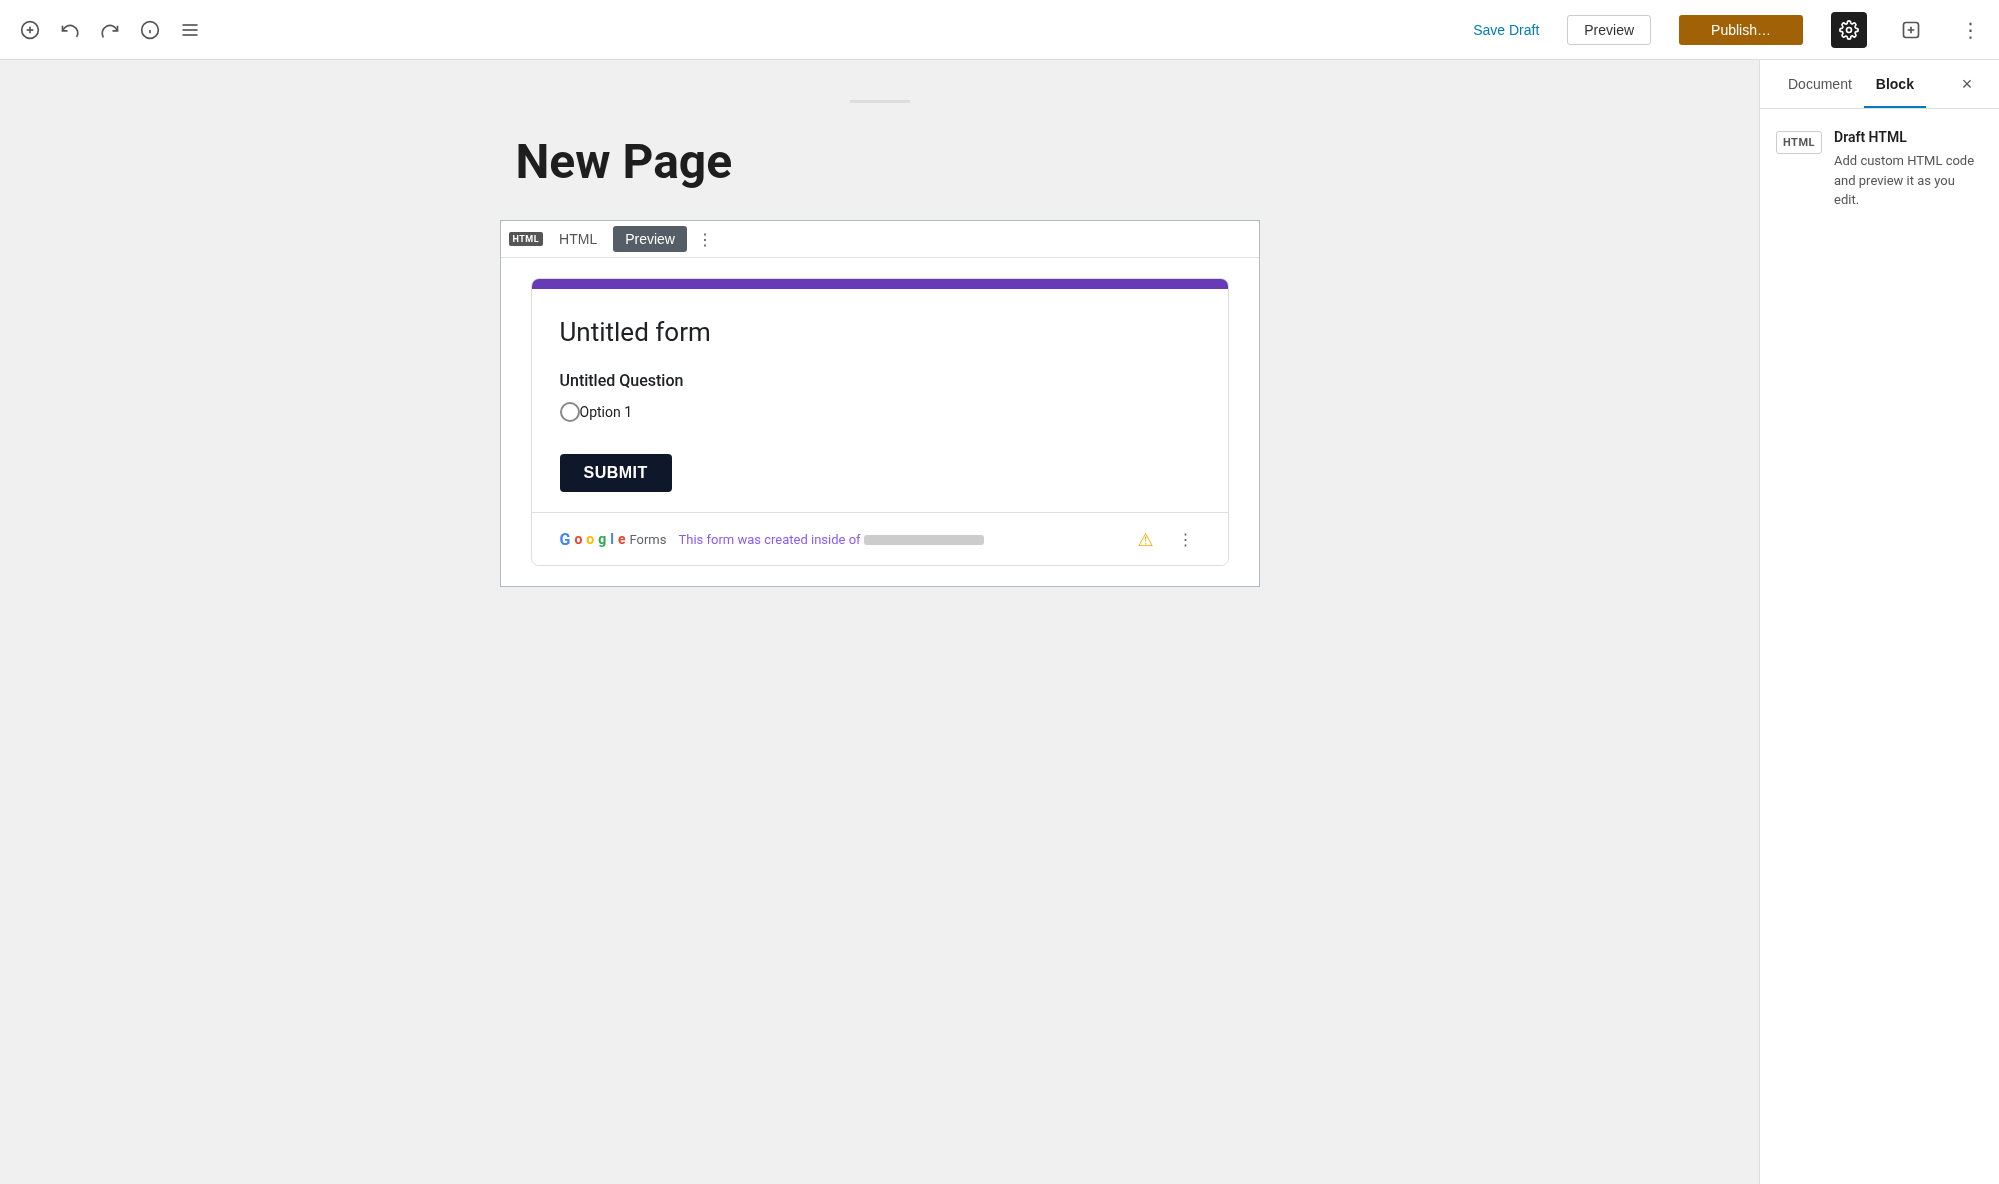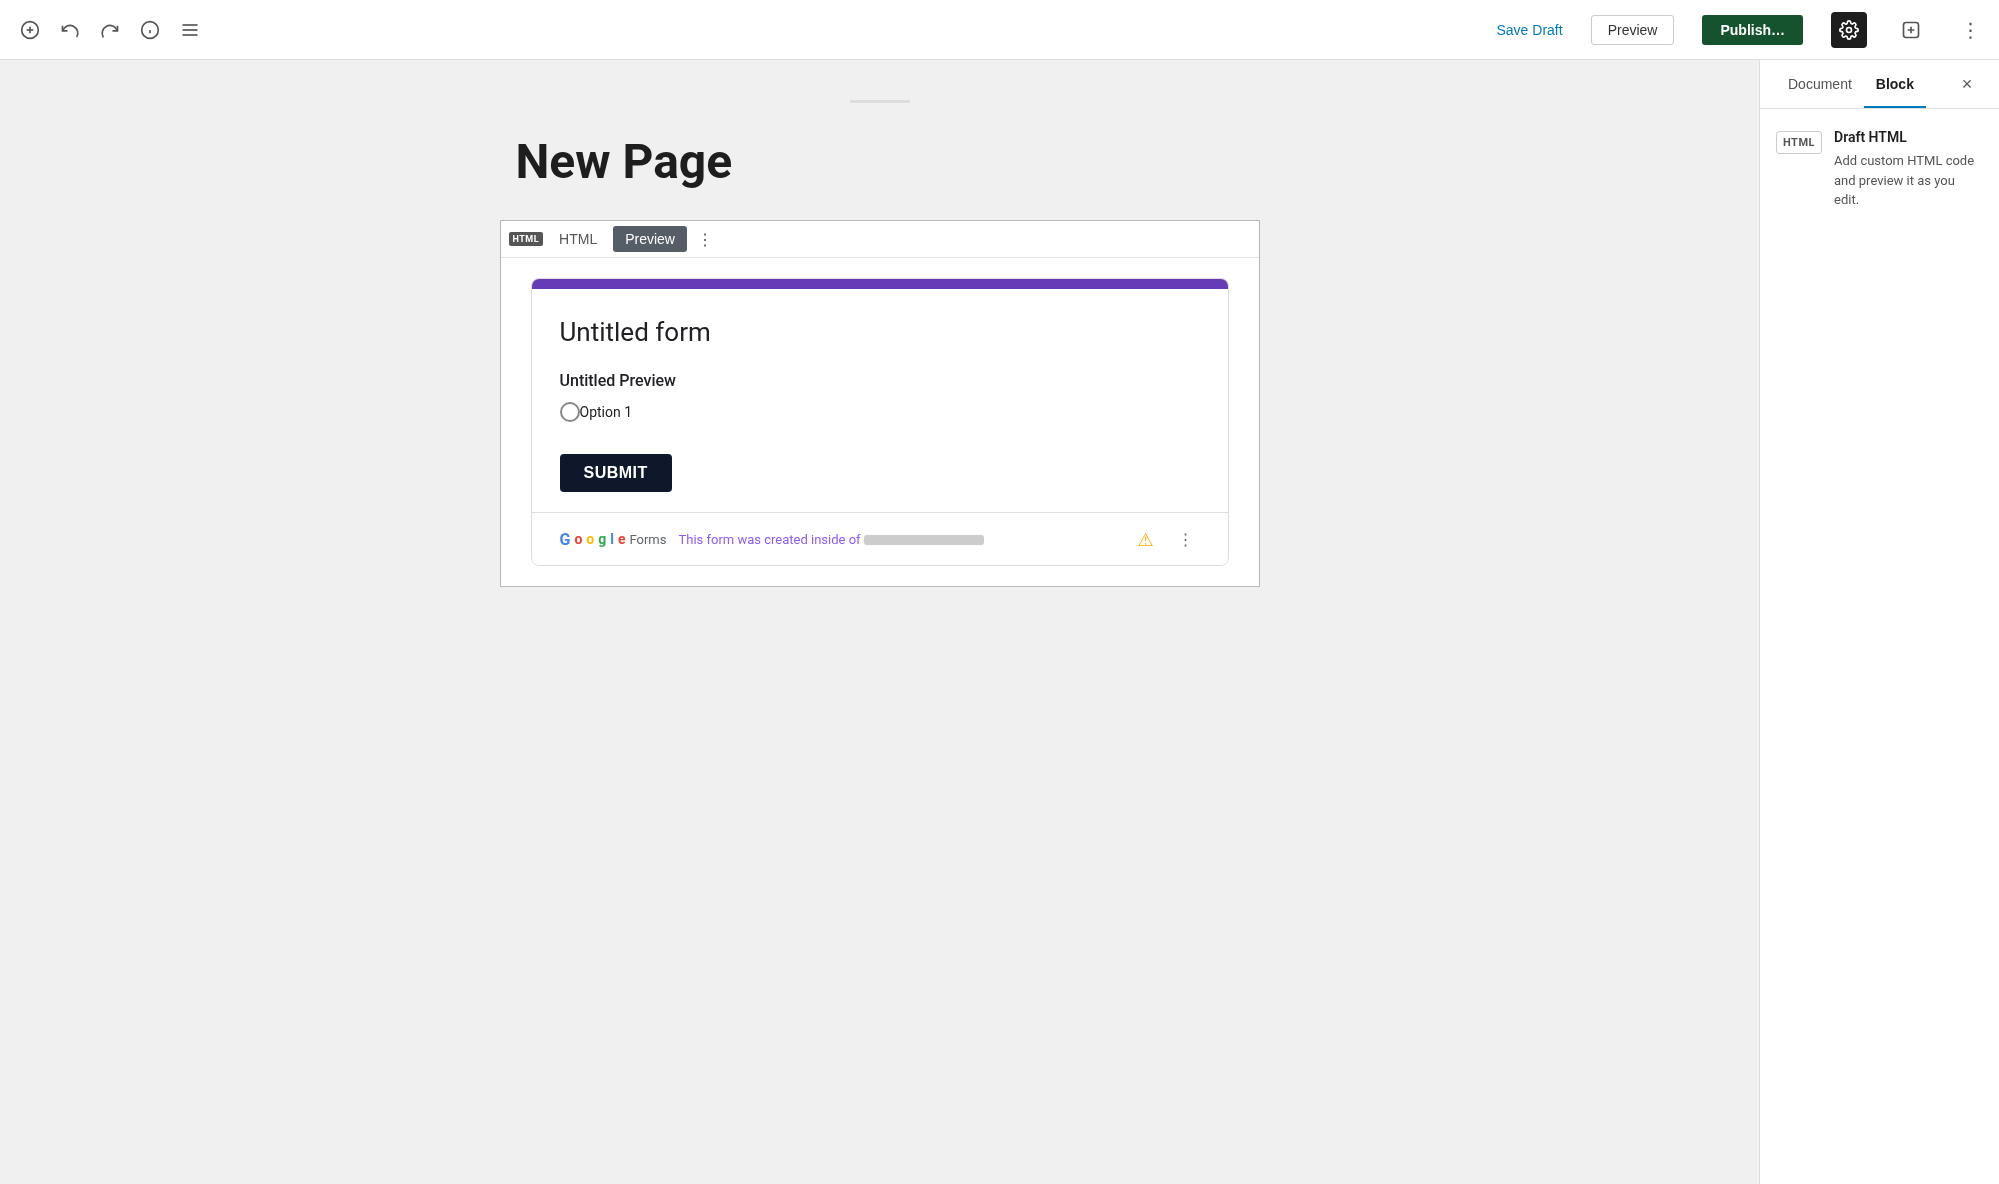--- a/index.html
+++ b/index.html
@@ -59,28 +59,28 @@
     .btn-preview {
       background: #fff;
       border: 1px solid #ccc;
       border-radius: 3px;
       padding: 6px 16px;
       font-size: 14px;
       cursor: pointer;
       color: #333;
     }
     .btn-publish {
-      background: #14532d;
+      background: #a16207;
       border: none;
       border-radius: 3px;
-      padding: 7px 18px;
+      padding: 7px 32px;
       font-size: 14px;
       cursor: pointer;
       color: #fff;
-      font-weight: 700;
+      font-weight: 400;
     }
     .btn-settings {
       width: 36px;
       height: 36px;
       background: #1e1e1e;
       border: none;
       border-radius: 4px;
       display: flex;
       align-items: center;
       justify-content: center;
@@ -469,21 +469,21 @@
           <button class="block-tab">HTML</button>
           <button class="block-tab active">Preview</button>
           <button class="block-tab-more">⋮</button>
         </div>
 
         <div class="form-preview-container">
           <div class="form-card">
             <div class="form-card-header"></div>
             <div class="form-card-body">
               <div class="form-title">Untitled form</div>
-              <div class="form-question">Untitled Preview</div>
+              <div class="form-question">Untitled Question</div>
               <div class="form-option">
                 <div class="form-radio"></div>
                 <span class="form-option-label">Option 1</span>
               </div>
               <button class="form-submit-btn">SUBMIT</button>
             </div>
             <div class="form-footer">
               <div class="google-forms-logo">
                 <span class="google-g">G</span>
                 <span style="color:#ea4335; font-weight:700;">o</span>

